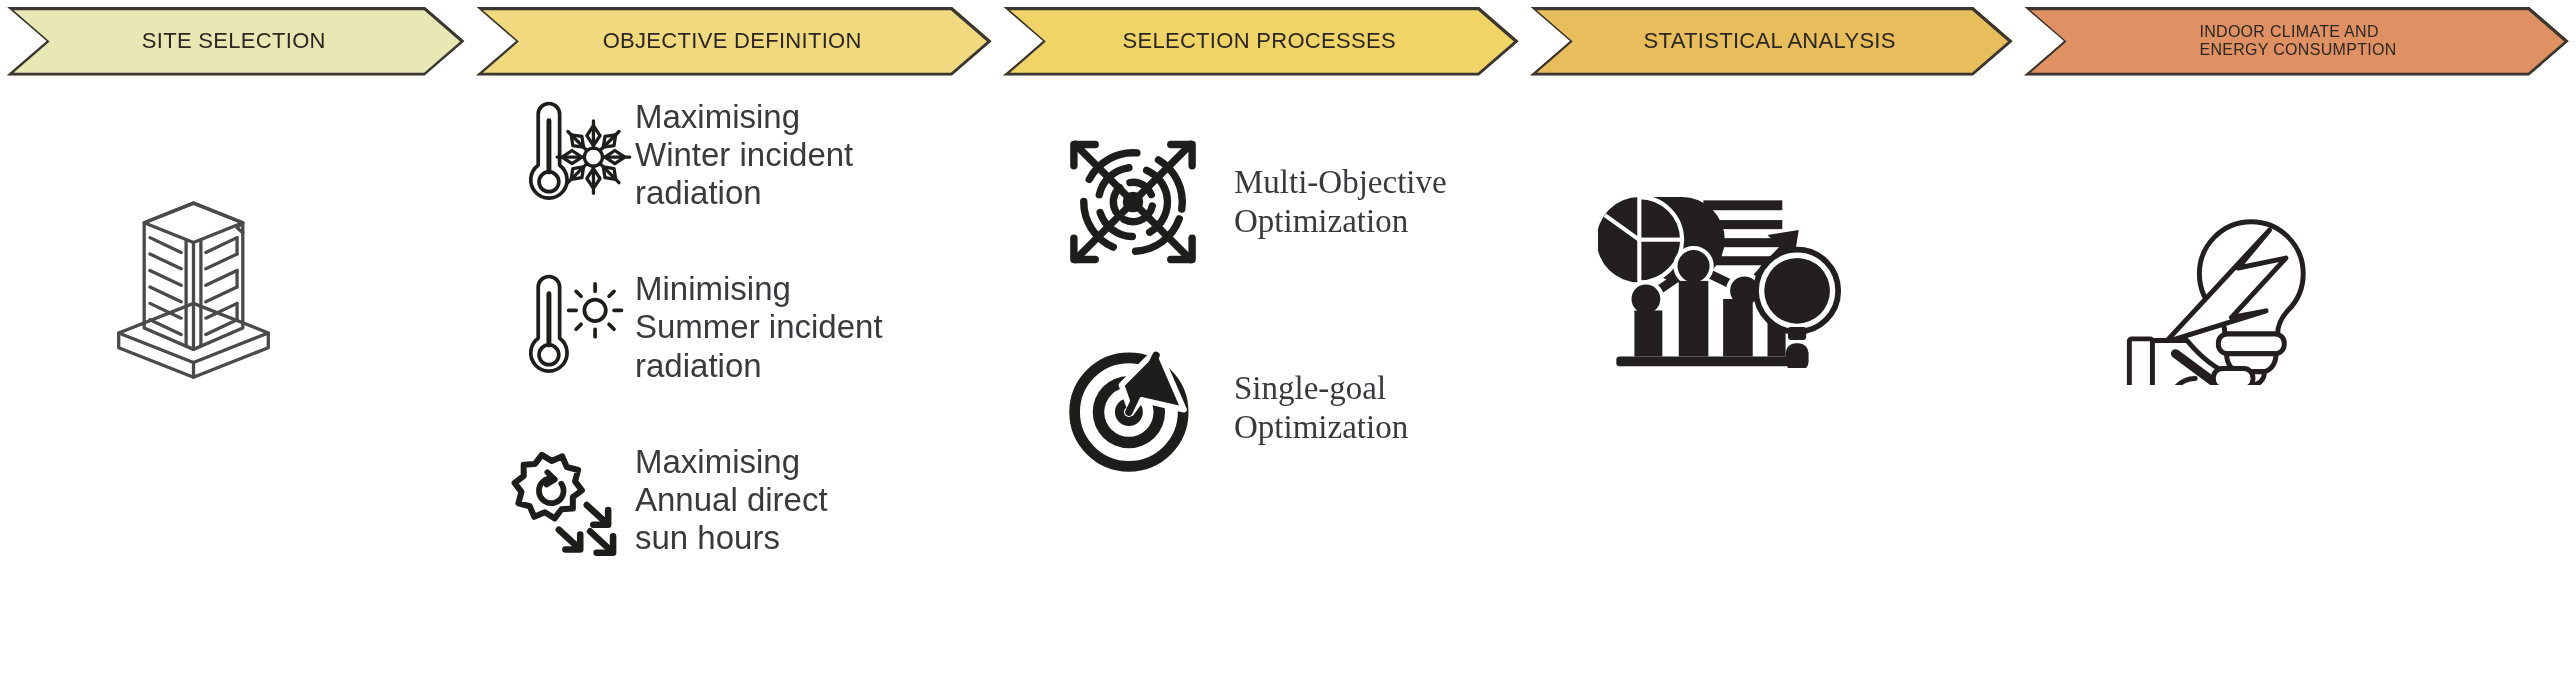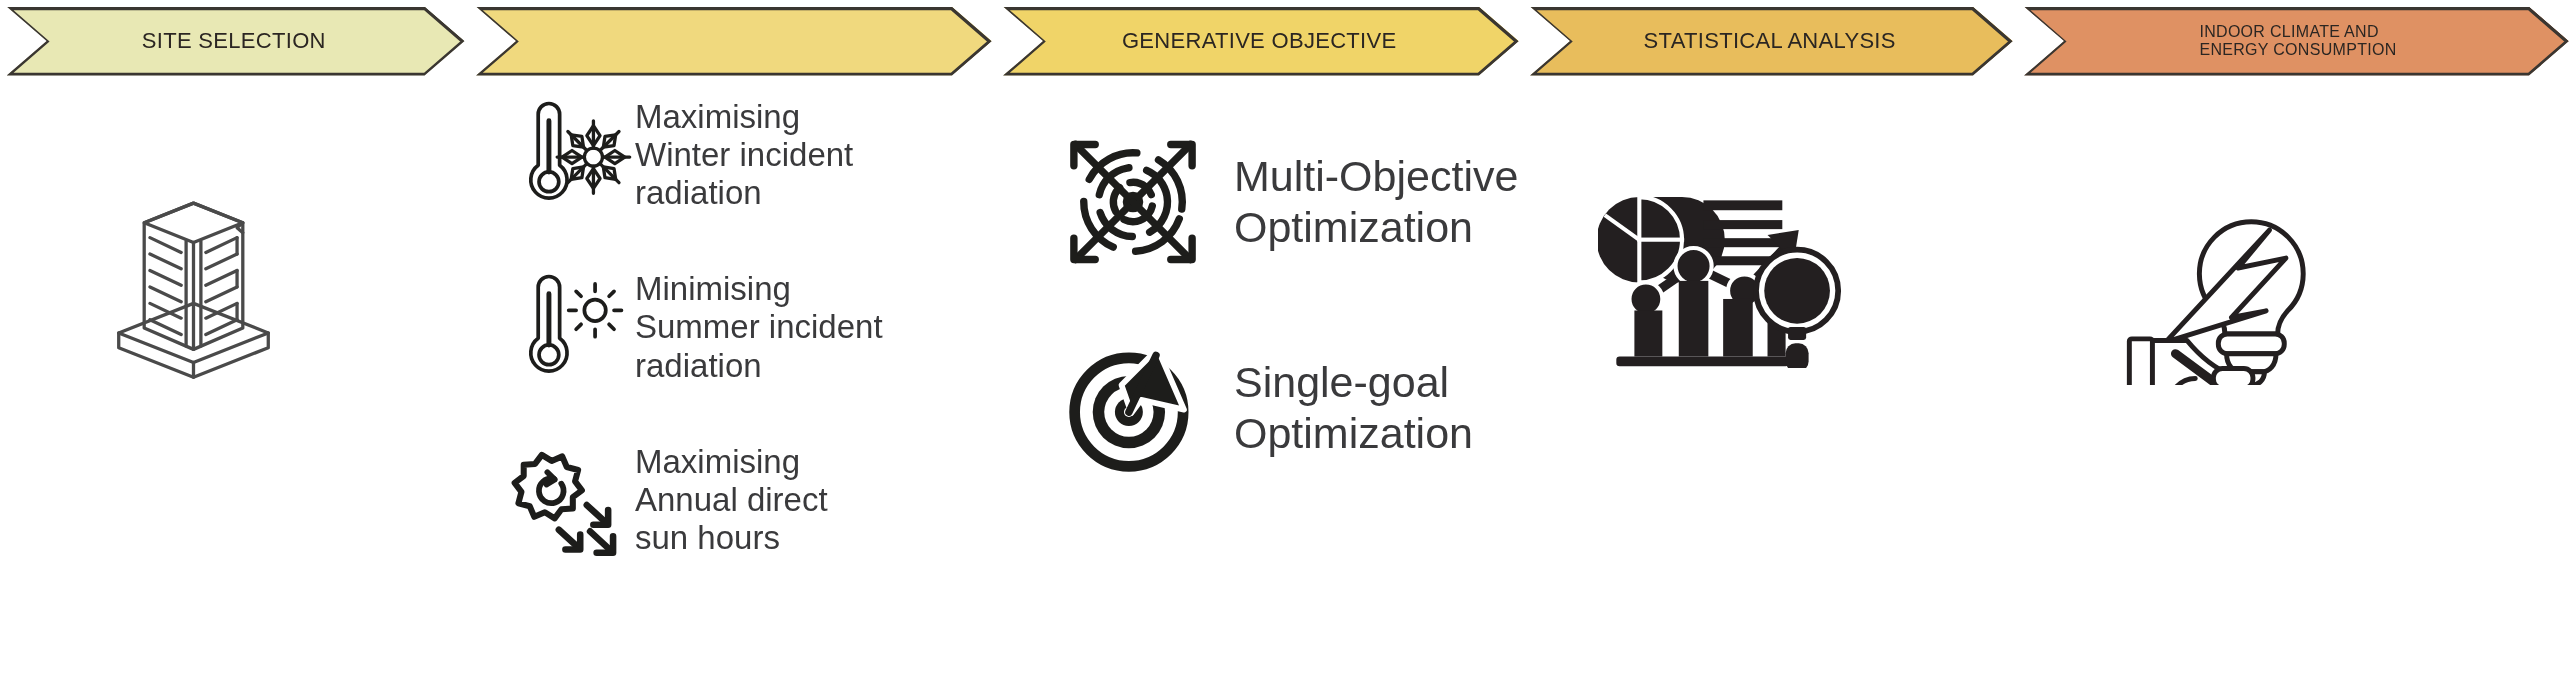--- a/index.html
+++ b/index.html
@@ -101,26 +101,26 @@
     height: 206px;
   }
   .gen-icon {
     width: 173px;
     flex: 0 0 173px;
     display: flex;
     align-items: center;
     justify-content: center;
   }
   .gen-text {
-    font-size: 43px;
+    font-size: 33px;
     line-height: 1.18;
     color: #3a3a3c;
     white-space: pre-line;
     padding-left: 15px;
-    font-family: Liberation Sans, sans-serif;
+    font-family: Liberation Serif, serif;
   }
 
   
   #col-stats { left: 1598px; top: 103px; width: 280px; }
 
   
   #col-energy { left: 2116px; top: 103px; width: 313px; }
 
   svg { display: block; }
 </style>
@@ -135,28 +135,29 @@
       <polygon points="2,2 508,2 554,42 508,82 2,82 48,42" fill="none" stroke="#3a3631" stroke-width="4"></polygon>
     </svg>
     <span class="chev-label">SITE SELECTION</span>
   </div>
 
   <div class="chevron" style="left:476px; width:516px;">
     <div class="chevron-inner" style="background:#f0d97e;"></div>
     <svg style="position:absolute;inset:0;z-index:2;pointer-events:none" width="516" height="69" viewBox="0 0 626 84">
       <polygon points="2,2 578,2 624,42 578,82 2,82 48,42" fill="none" stroke="#3a3631" stroke-width="4"></polygon>
     </svg>
+    <span class="chev-label">OBJECTIVE DEFINITION</span>
   </div>
 
   <div class="chevron" style="left:1003px; width:516px;">
     <div class="chevron-inner" style="background:#f0d468;"></div>
     <svg style="position:absolute;inset:0;z-index:2;pointer-events:none" width="516" height="69" viewBox="0 0 626 84">
       <polygon points="2,2 578,2 624,42 578,82 2,82 48,42" fill="none" stroke="#3a3631" stroke-width="4"></polygon>
     </svg>
-    <span class="chev-label">GENERATIVE OBJECTIVE</span>
+    <span class="chev-label">SELECTION PROCESSES</span>
   </div>
 
   <div class="chevron" style="left:1530px; width:483px;">
     <div class="chevron-inner" style="background:#e8bd5c;"></div>
     <svg style="position:absolute;inset:0;z-index:2;pointer-events:none" width="483" height="69" viewBox="0 0 586 84">
       <polygon points="2,2 538,2 584,42 538,82 2,82 48,42" fill="none" stroke="#3a3631" stroke-width="4"></polygon>
     </svg>
     <span class="chev-label">STATISTICAL ANALYSIS</span>
   </div>
 

